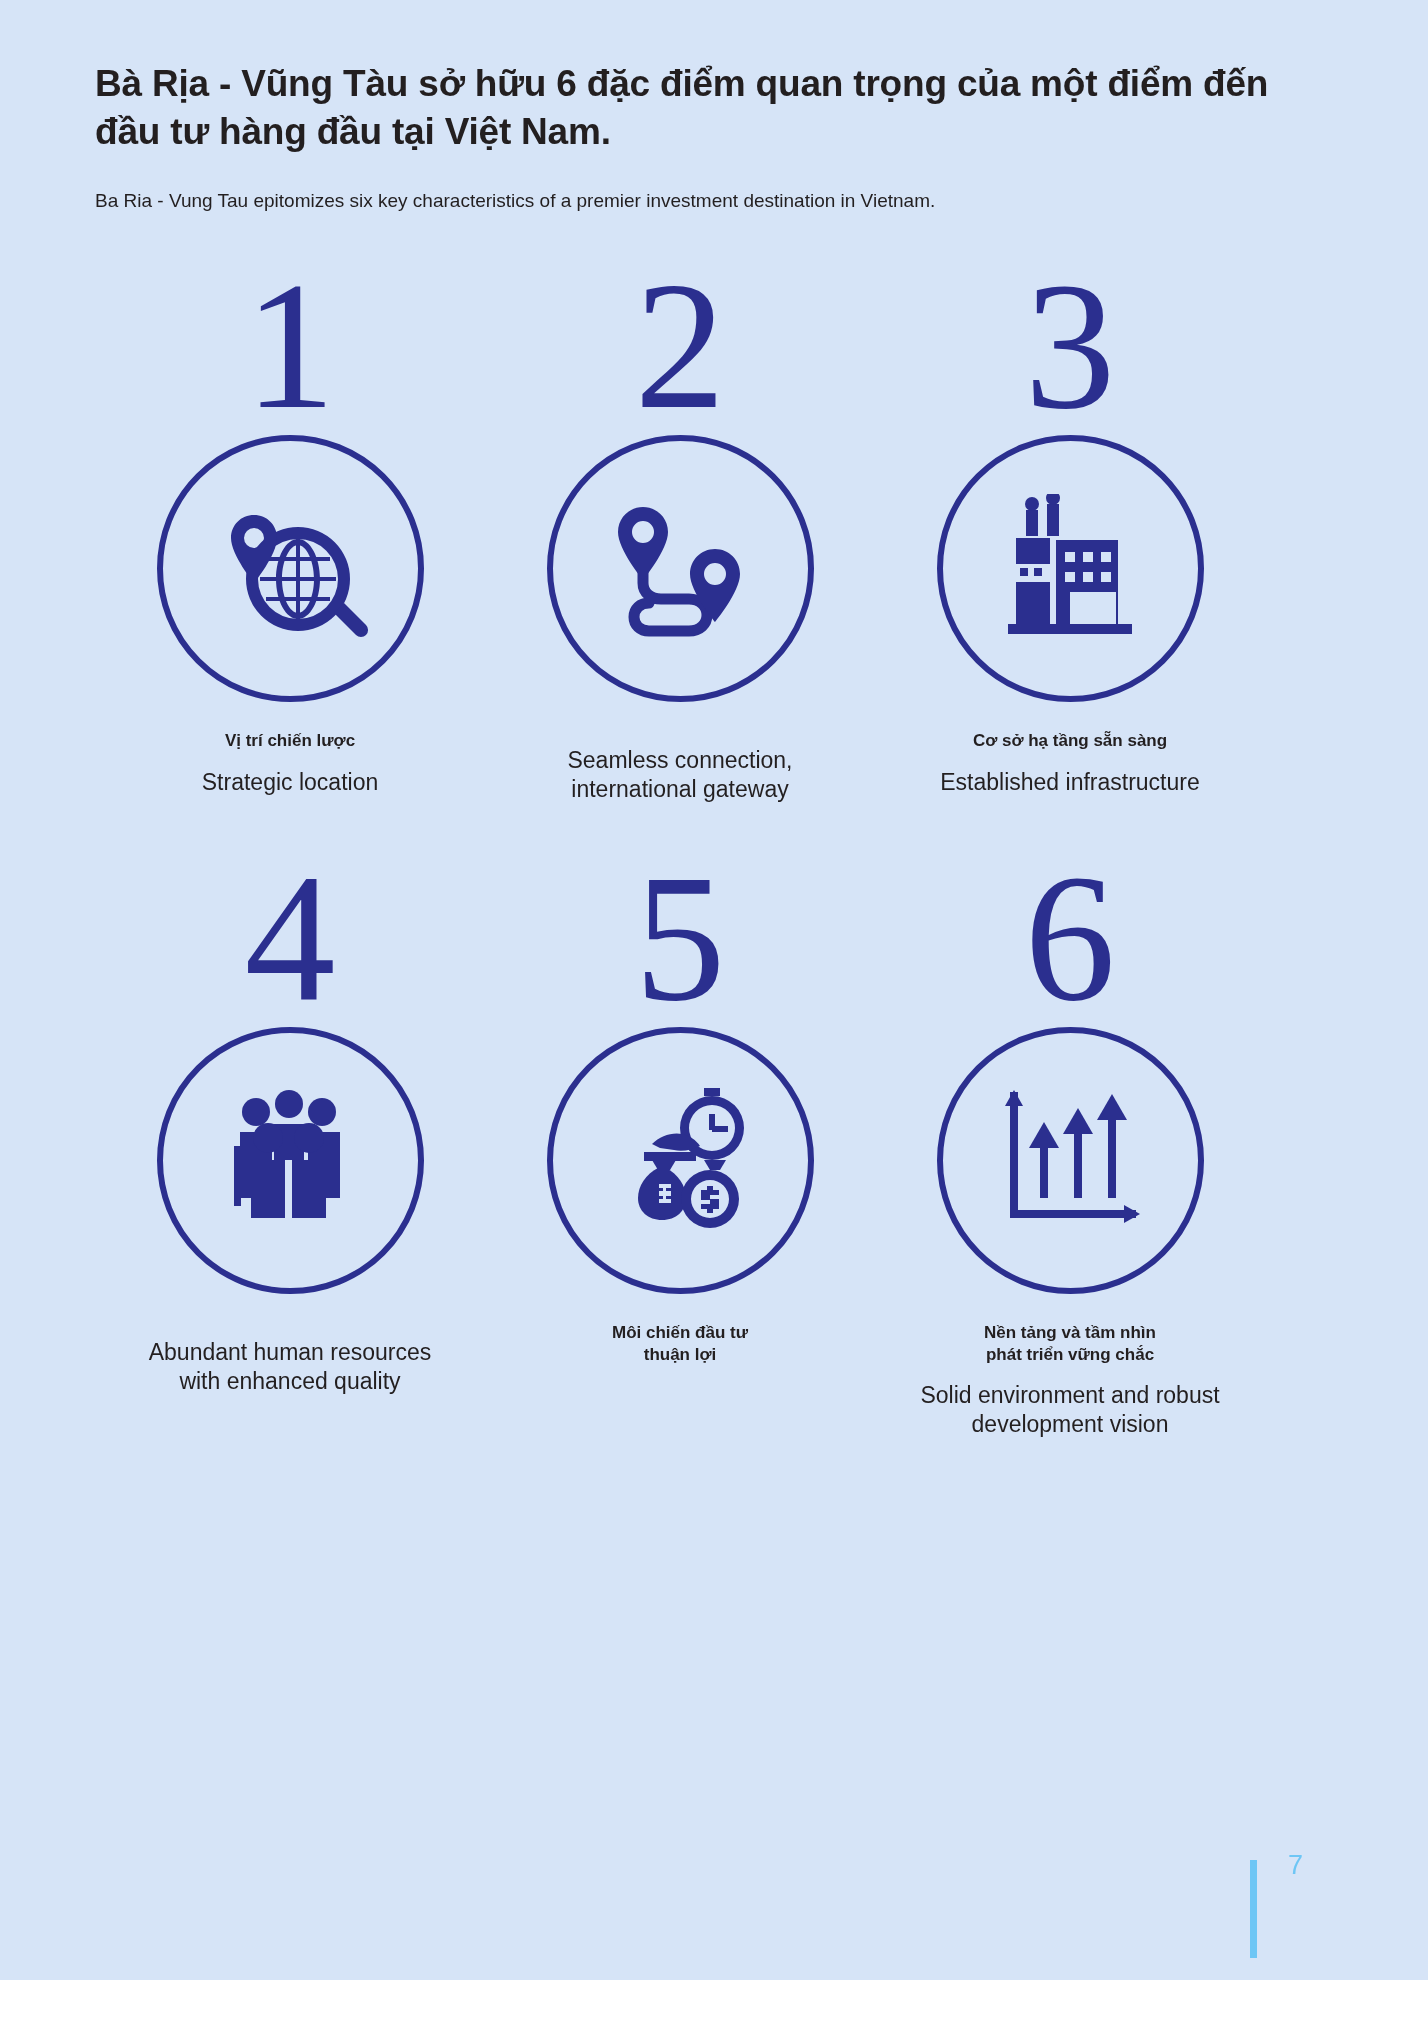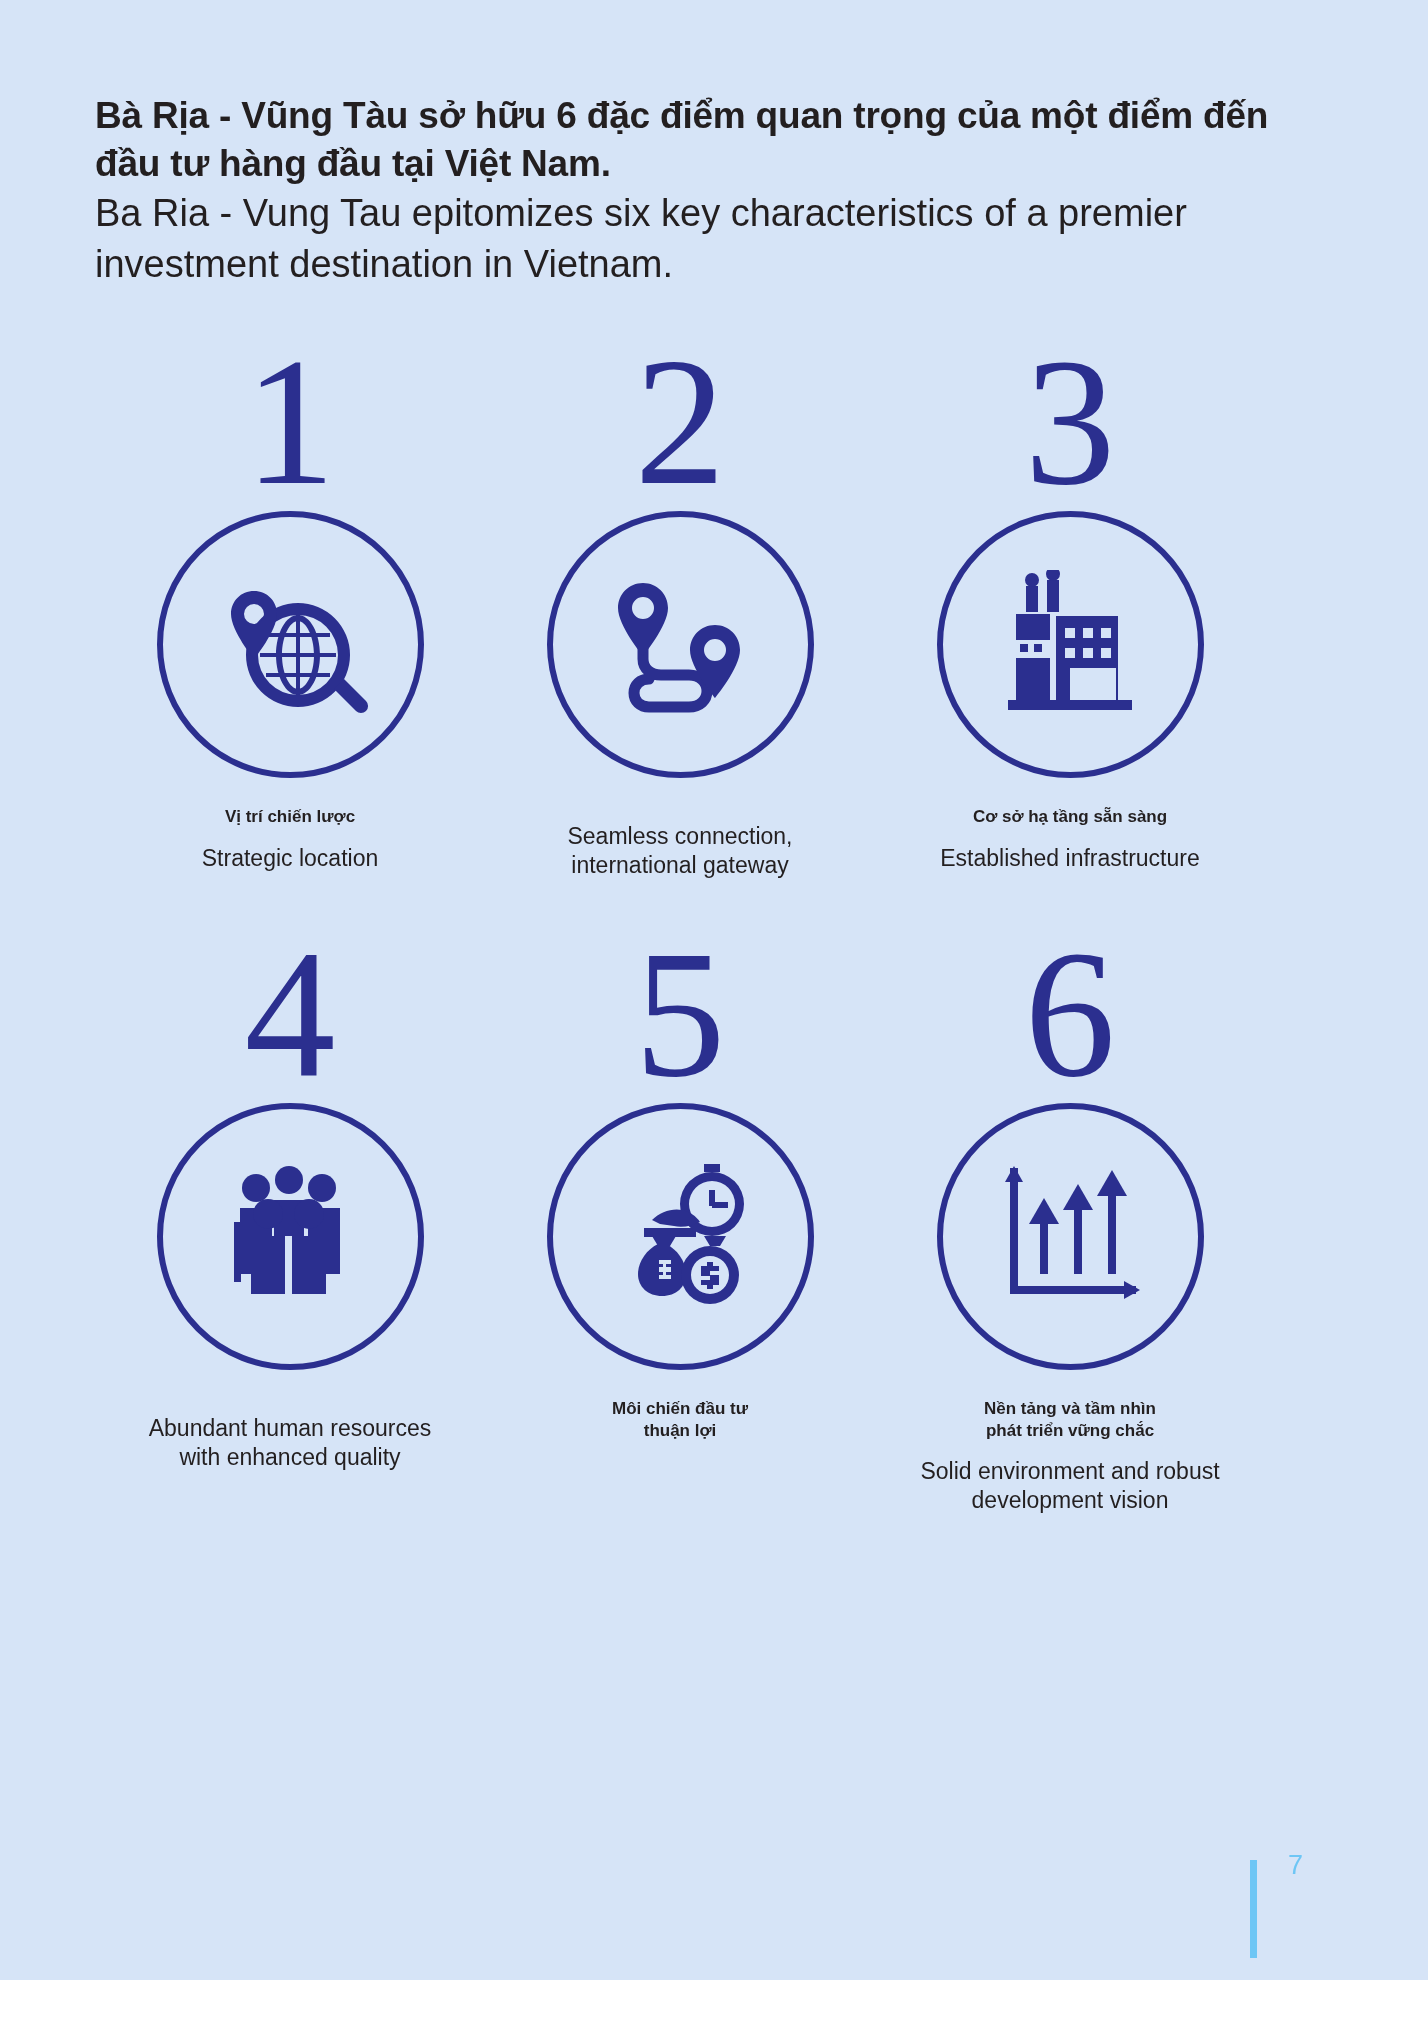--- a/index.html
+++ b/index.html
@@ -26,28 +26,29 @@
     top: 0;
     width: 1245px;
   }
 
   .title {
     font-size: 37px;
     font-weight: bold;
     line-height: 1.30;
     color: #231f20;
     letter-spacing: -0.2px;
-    padding-top: 92px;
+    padding-top: 60px;
     width: 1240px;
   }
   .subtitle {
-    font-size: 38px;
+    font-size: 19px;
     font-weight: normal;
     line-height: 1.33;
     color: #231f20;
+    margin-top: 32px;
     width: 1245px;
   }
 
   .grid {
     margin-top: 58px;
     display: flex;
     flex-direction: column;
   }
   .row {
     display: flex;

